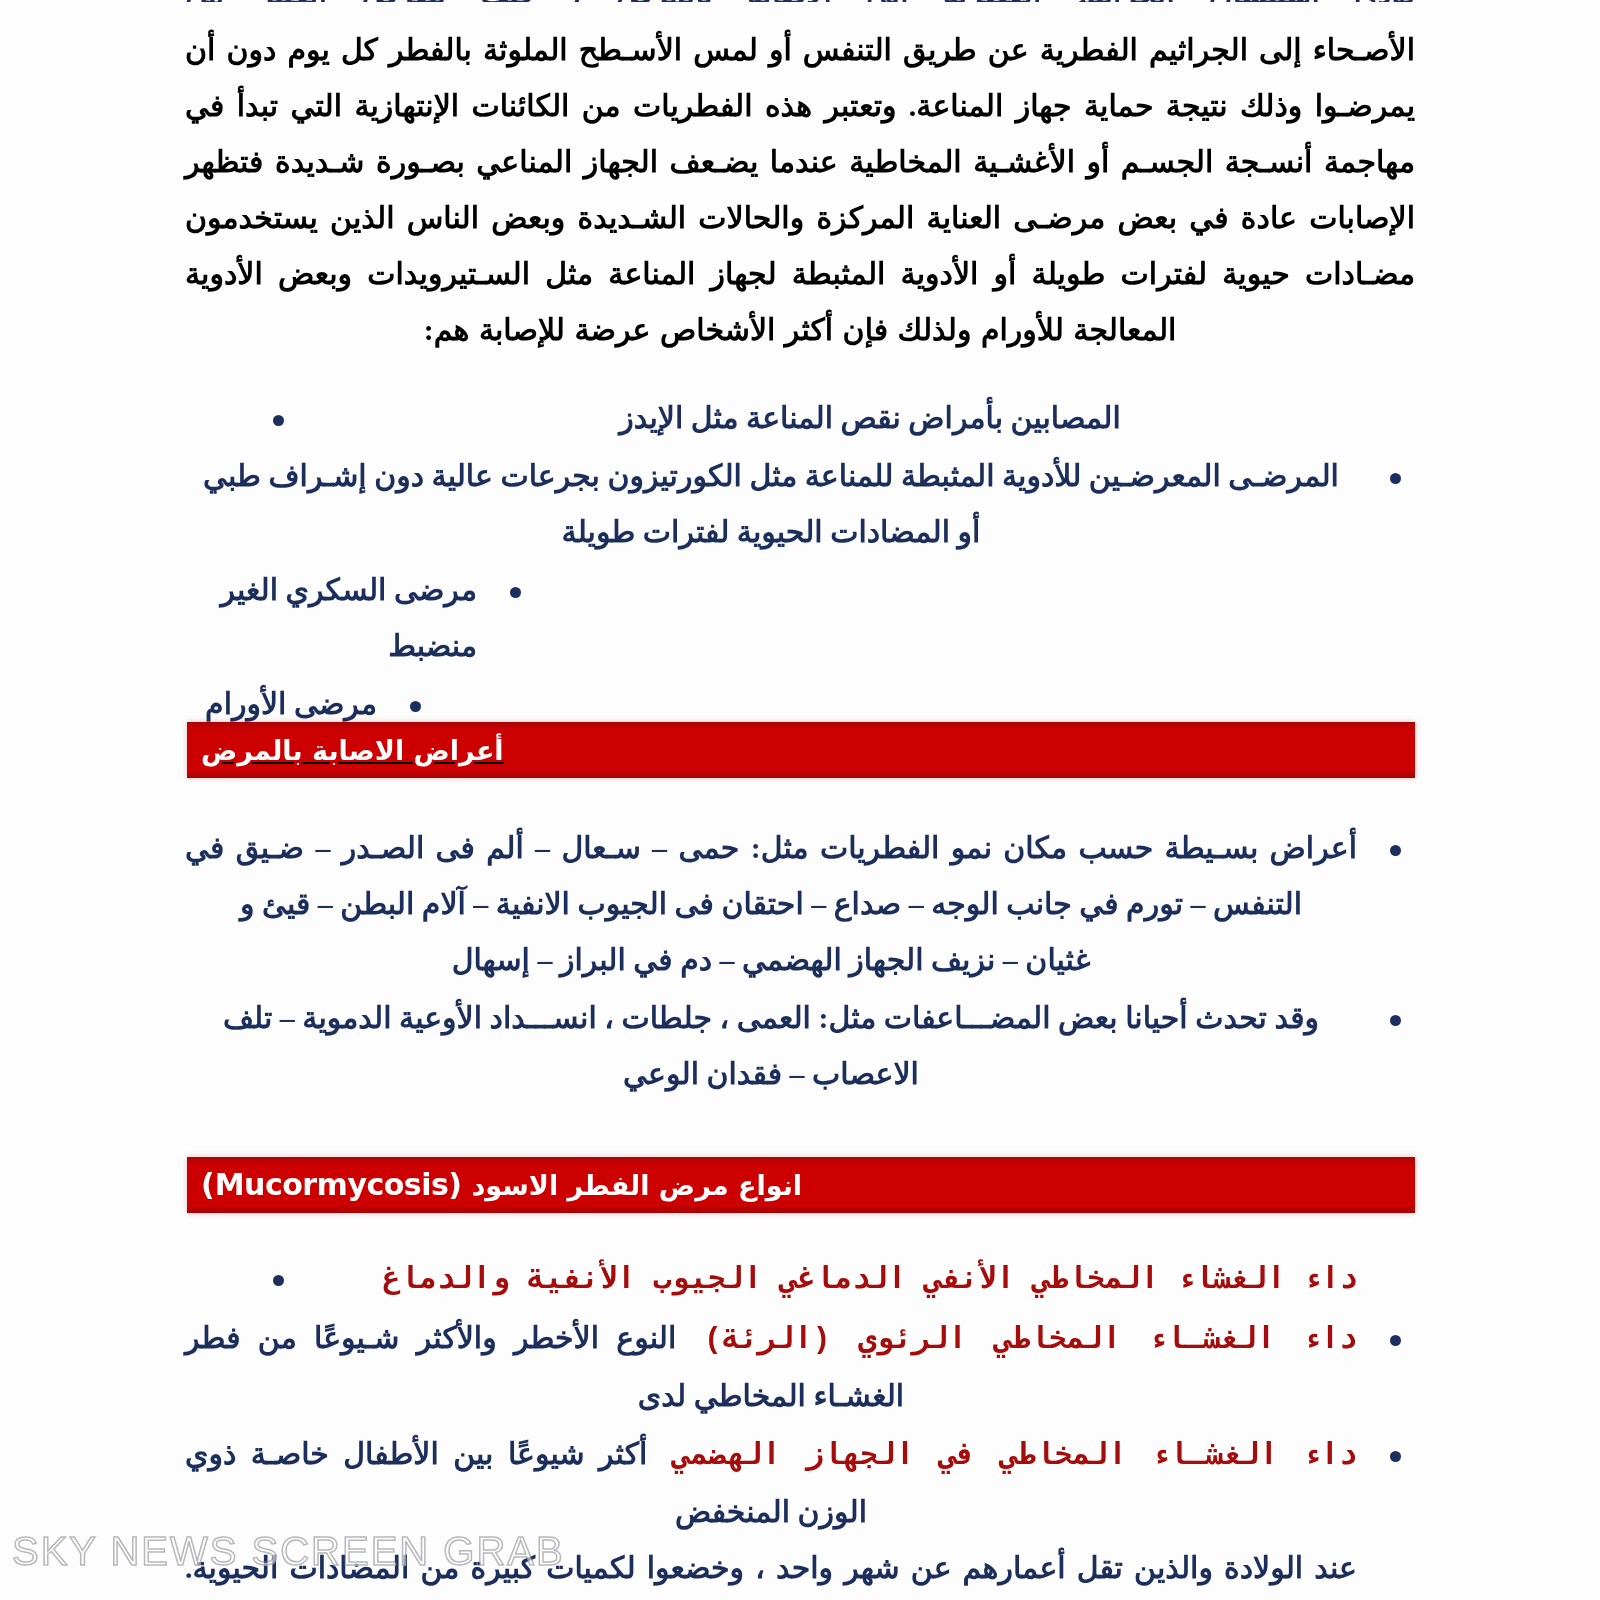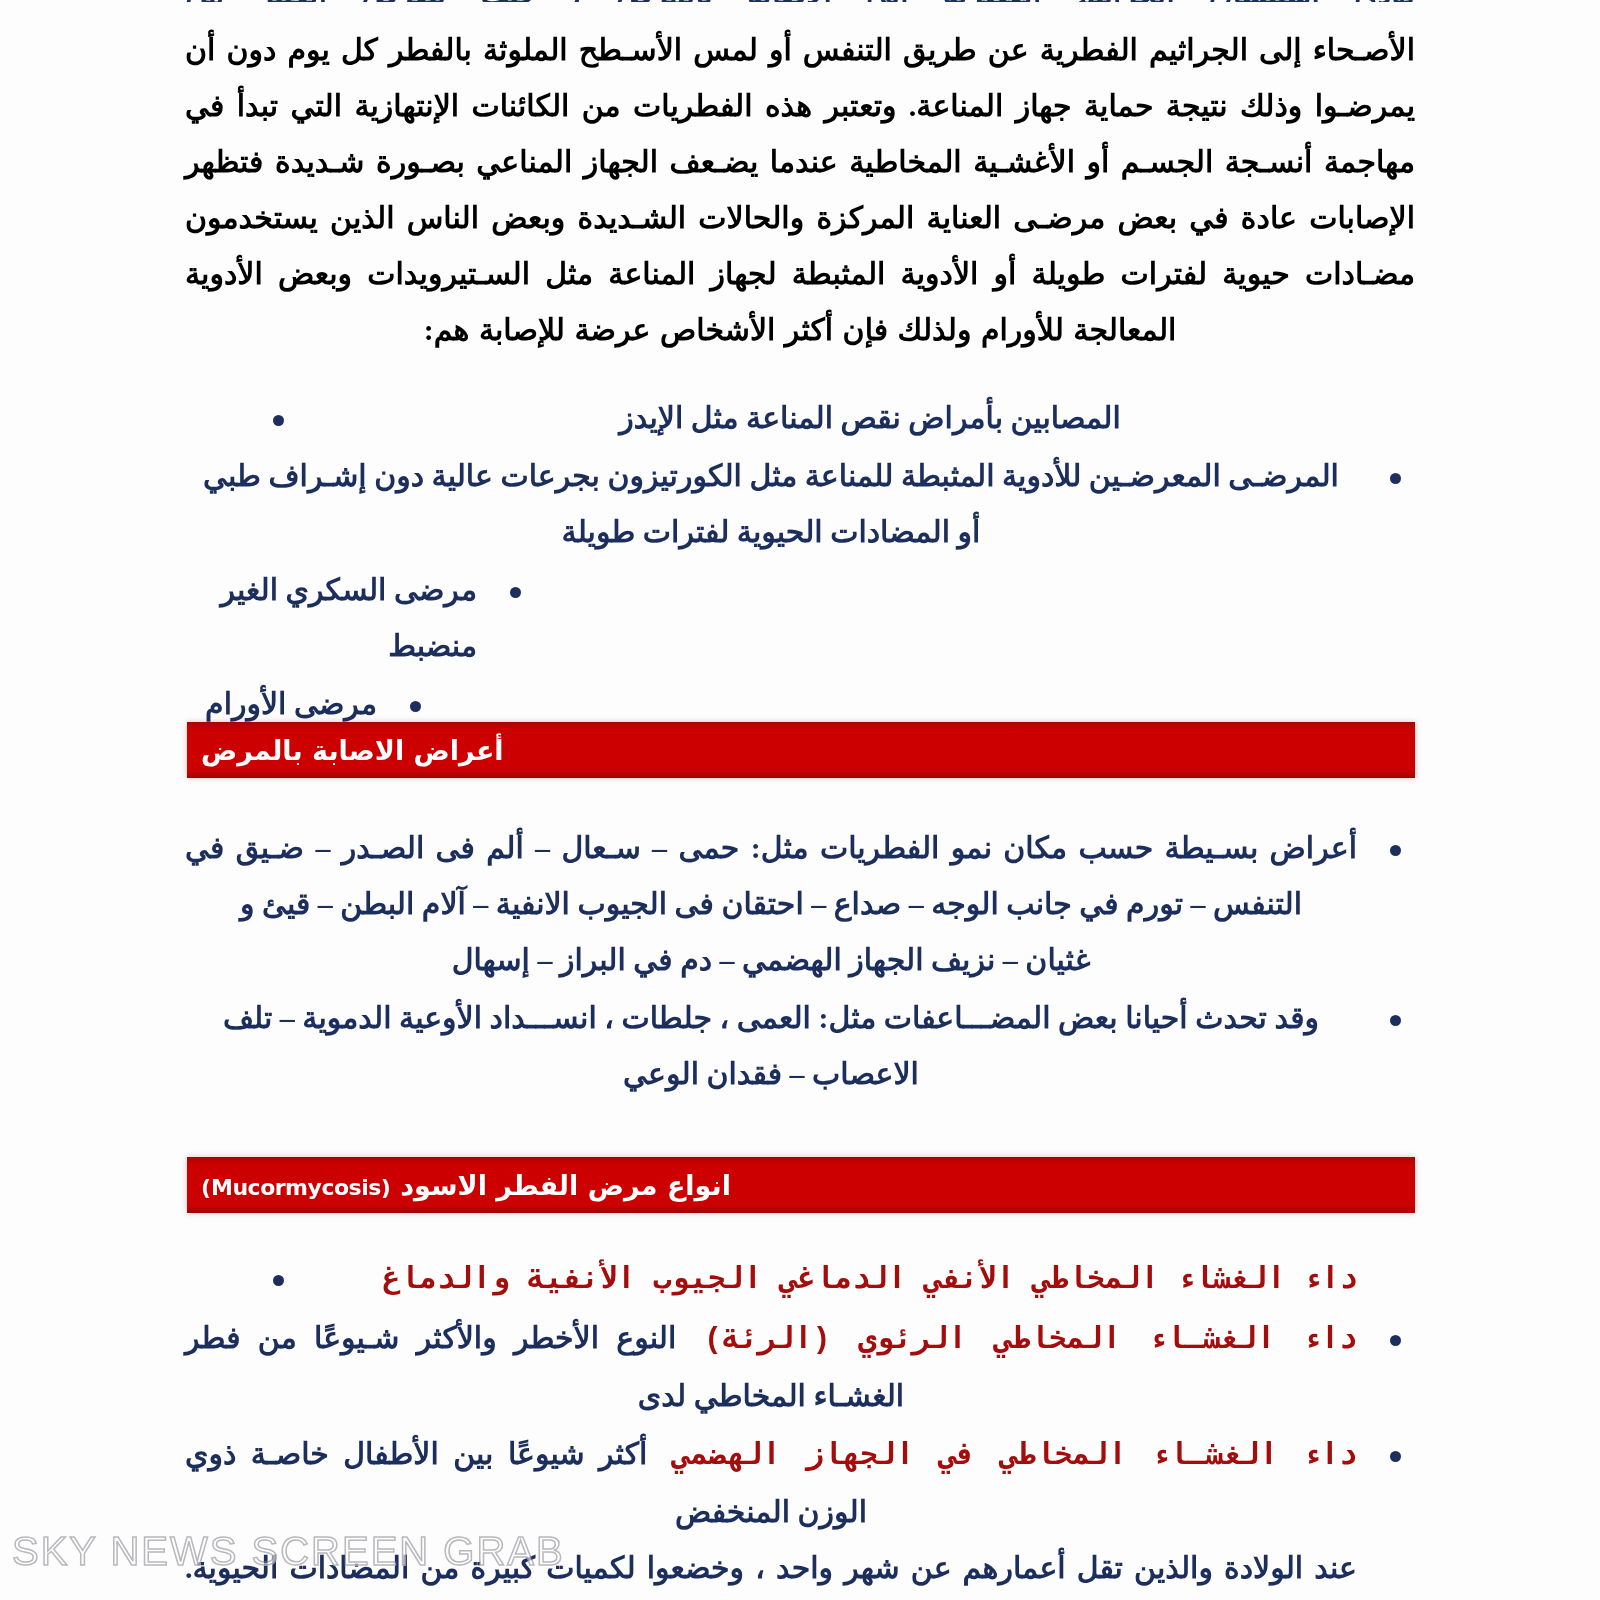--- a/index.html
+++ b/index.html
@@ -134,21 +134,21 @@
     font-weight: bold;
     font-size: 27px;
     line-height: 1;
     white-space: nowrap;
     margin-right: auto;
     padding-right: 12px;
     letter-spacing: -0.5px;
   }
   .banner-text .latin {
     font-family: "DejaVu Sans", "Liberation Sans", sans-serif;
-    font-size: 22px;
+    font-size: 30px;
   }
 
   
   .watermark {
     position: absolute;
     left: 12px;
     bottom: 26px;
     font-family: "Liberation Sans", "DejaVu Sans", sans-serif;
     font-size: 40px;
     font-weight: normal;
@@ -187,21 +187,21 @@
       <span style="display:block;text-align:center;text-align-last:center;">أو المضادات الحيوية لفترات طويلة</span>
     </li>
     <li class="short">
       <span>مرضى السكري الغير منضبط</span>
     </li>
     <li class="short" style="margin-right:980px;">
       <span>مرضى الأورام</span>
     </li>
   </ul>
 
-  <div class="banner" style="top: 722px;">
+  <div class="banner" style="top: 722px; text-decoration: underline;">
     <span class="banner-text">أعراض الاصابة بالمرض</span>
   </div>
 
   <ul class="col blist" style="top: 820px;">
     <li class="center-last">
       <span>أعراض بسـيطة حسب مكان نمو الفطريات مثل: حمى – سـعال – ألم فى الصـدر  – ضـيق في</span>
       <span>التنفس – تورم في جانب الوجه – صداع – احتقان فى الجيوب الانفية – آلام البطن – قيئ و</span>
       <span style="display:block;text-align:center;text-align-last:center;">غثيان – نزيف الجهاز الهضمي – دم في البراز – إسهال</span>
     </li>
     <li class="center-last">

